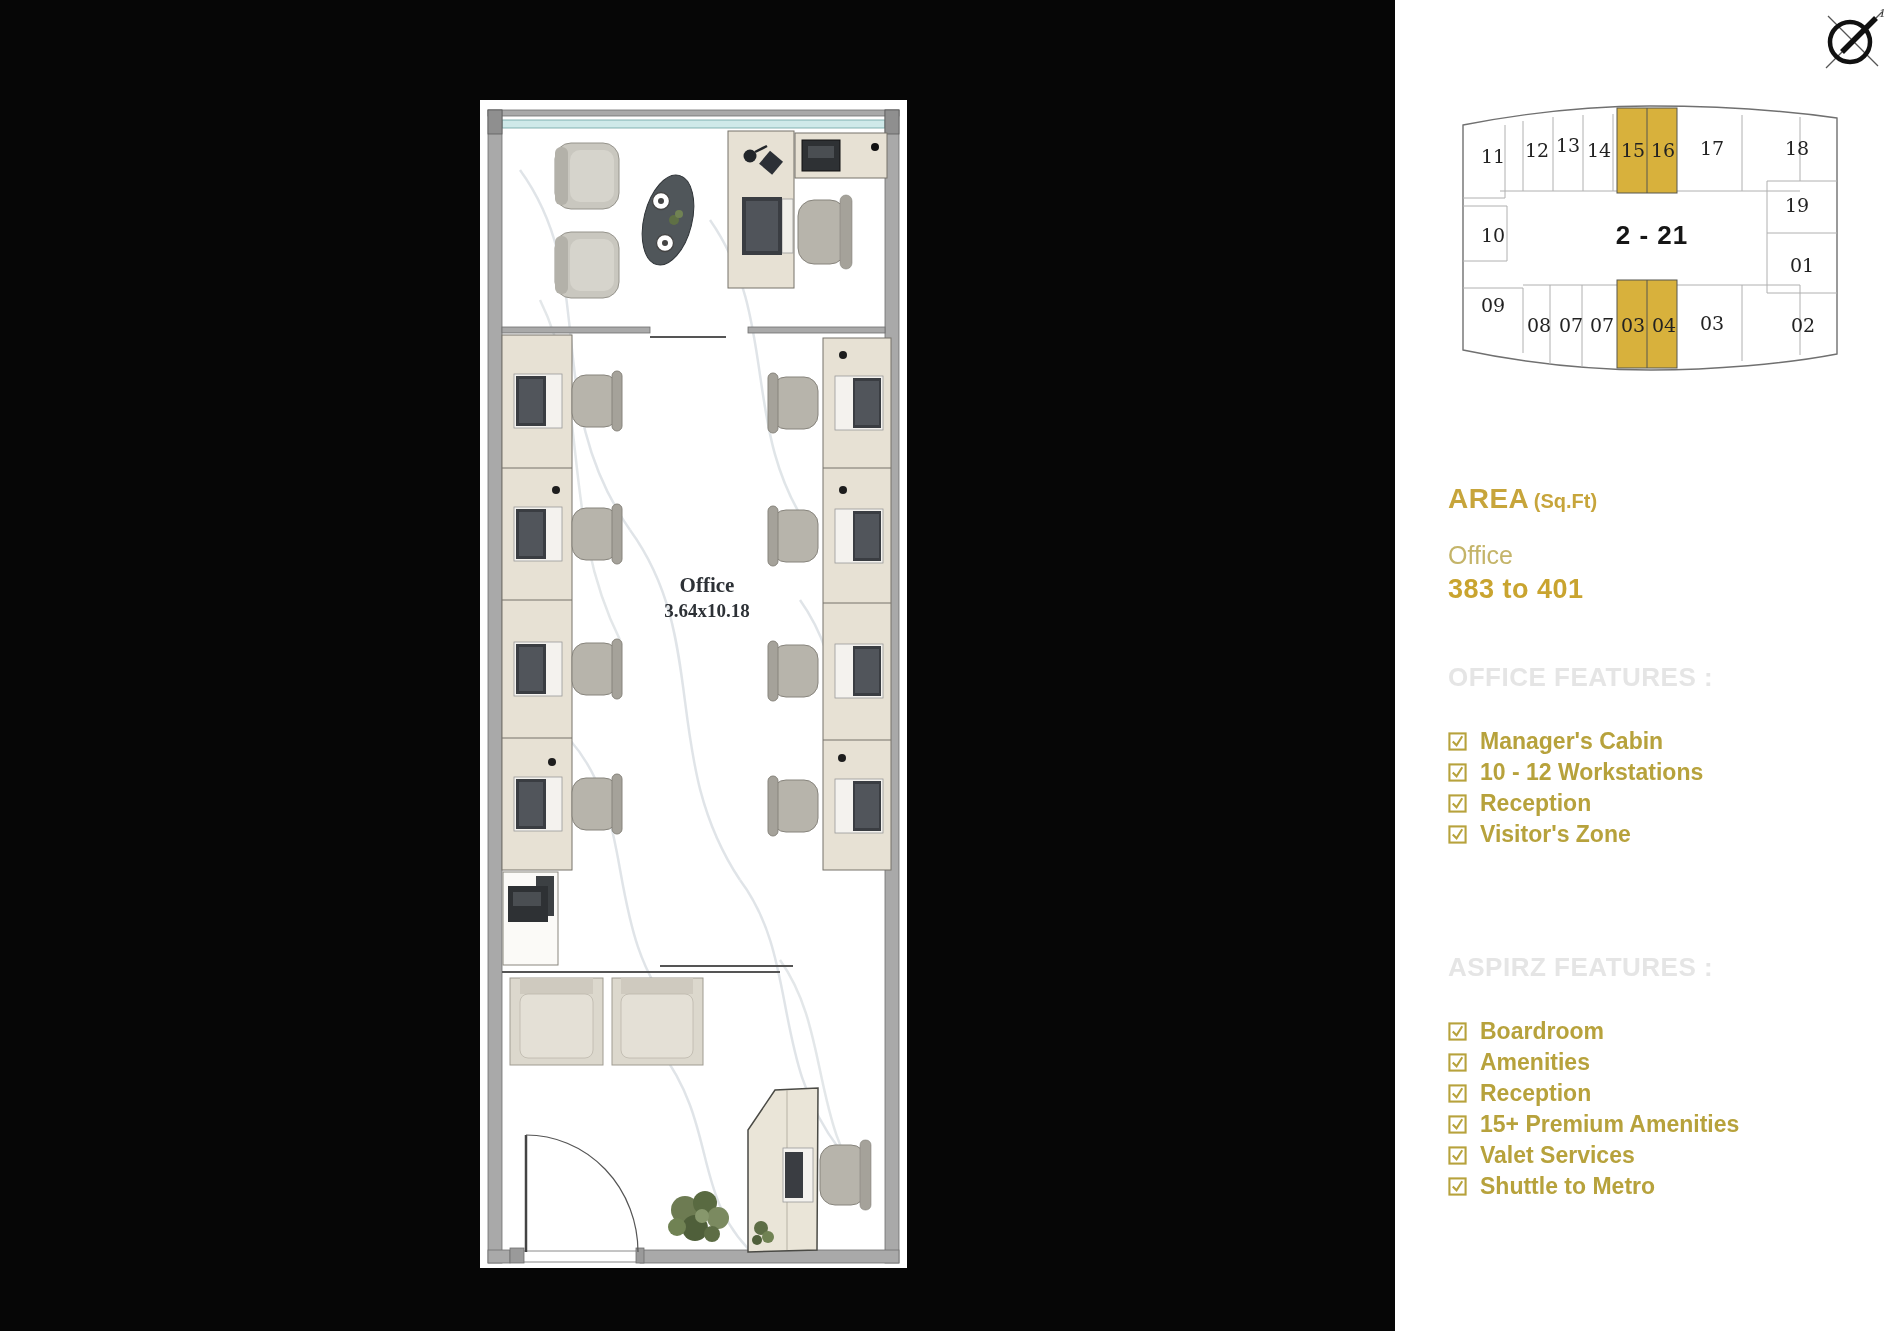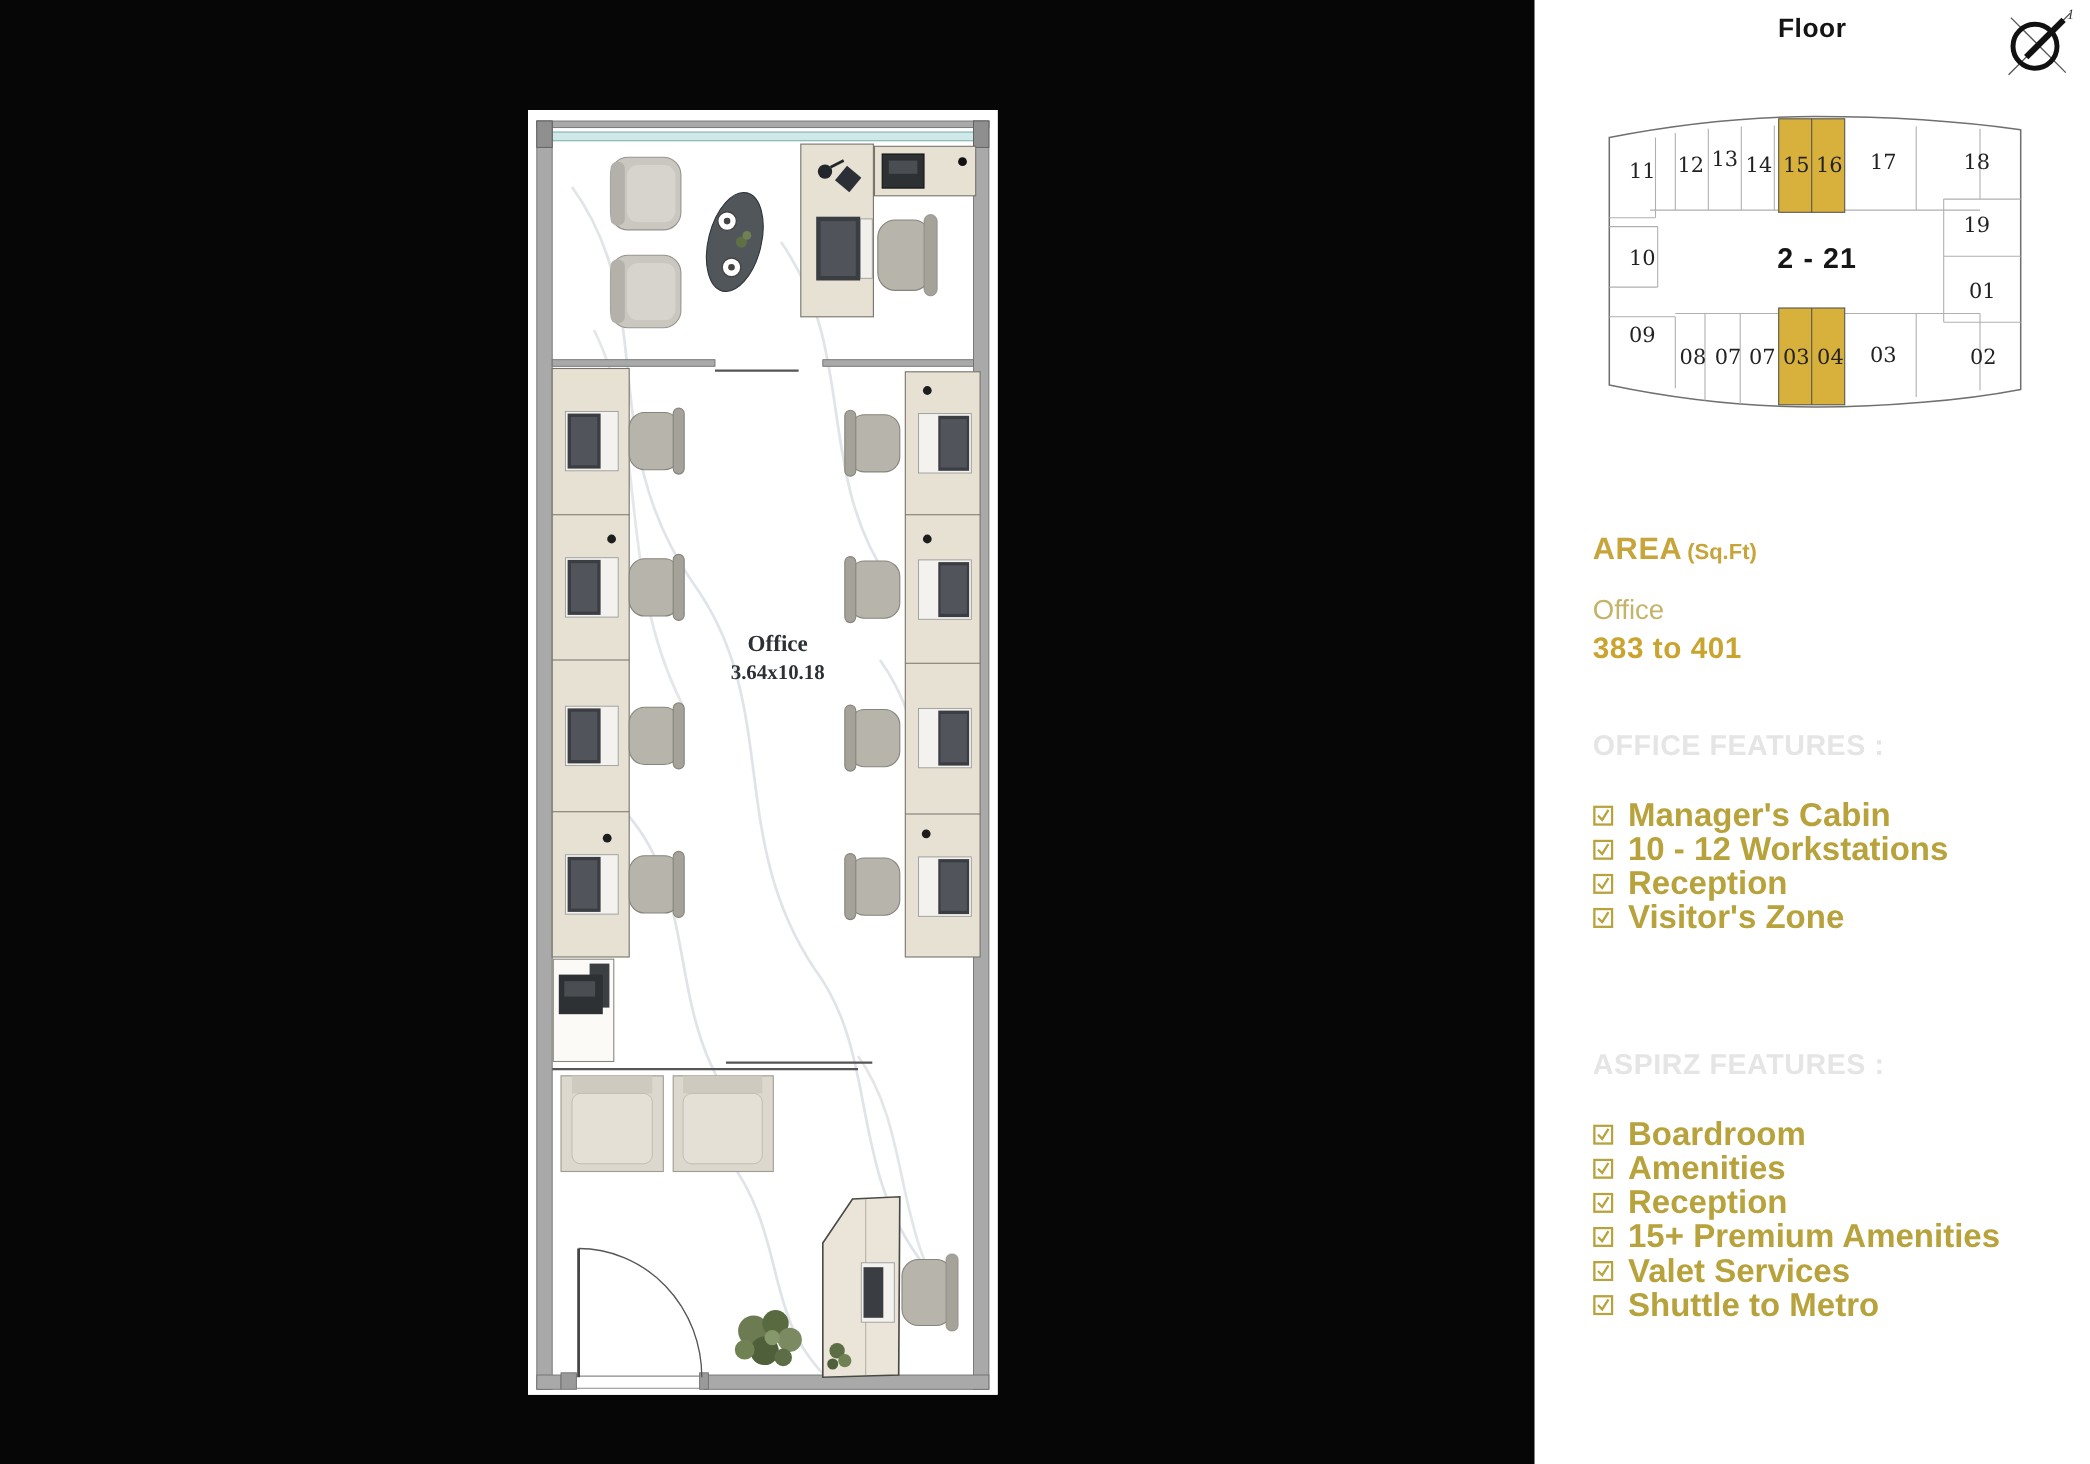--- a/index.html
+++ b/index.html
@@ -30,21 +30,21 @@
   .area-head{font-size:28px;font-weight:700;color:#c7a53b;letter-spacing:.5px;}
   .area-unit{font-size:20px;font-weight:700;color:#c7a53b;}
   .area-type{margin-top:26px;font-size:25px;color:#c4b469;}
   .area-range{margin-top:4px;font-size:27px;font-weight:700;color:#c9a42f;letter-spacing:.5px;}
 
   .feat-head{font-size:26px;font-weight:700;color:#e5e5e5;letter-spacing:.5px;}
   .feat-list{margin-top:33px;}
   .feat-item{display:flex;align-items:center;height:31px;color:#b7a23c;}
   .cb{width:19px;height:19px;margin-right:13px;flex:0 0 auto;color:#b7a23c;}
   .cb svg{display:block;width:19px;height:19px;}
-  .feat-label{font-size:30px;font-weight:700;white-space:nowrap;}
+  .feat-label{font-size:23px;font-weight:700;white-space:nowrap;}
 </style>
 </head>
 <body>
 
 <div class="canvas">
 
 
   <div class="abs plan-wrap">
     <svg width="427" height="1168" viewBox="0 0 427 1168">
       <rect x="0" y="0" width="427" height="1168" fill="#ffffff"></rect>
@@ -279,21 +279,20 @@
         <rect x="380" y="1040" width="11" height="70" rx="5" fill="#a5a29a" stroke="#87847c" stroke-width="0.6"></rect>
       </g>
 
       <text x="227" y="492" text-anchor="middle" font-family="Liberation Serif, DejaVu Serif, serif" font-size="21" font-weight="700" fill="#2d3136">Office</text>
       <text x="227" y="517" text-anchor="middle" font-family="Liberation Serif, DejaVu Serif, serif" font-size="19" font-weight="700" fill="#2d3136">3.64x10.18</text>
     </svg>
   </div>
 
   <div class="abs right-panel"></div>
 
-  <div class="abs floor-head">Floor</div>
 
   <div class="abs compass">
     <svg width="74" height="74" viewBox="0 0 74 74">
       <line x1="8" y1="64" x2="64" y2="8" stroke="#555" stroke-width="1.2"></line>
       <line x1="10" y1="12" x2="60" y2="62" stroke="#555" stroke-width="1.2"></line>
       <circle cx="32" cy="38" r="20" fill="none" stroke="#111" stroke-width="4.5"></circle>
       <line x1="24" y1="48" x2="58" y2="14" stroke="#111" stroke-width="5.5"></line>
       <text x="61" y="13" font-family="Liberation Serif, serif" font-style="italic" font-size="13" fill="#333">1</text>
     </svg>
   </div>

